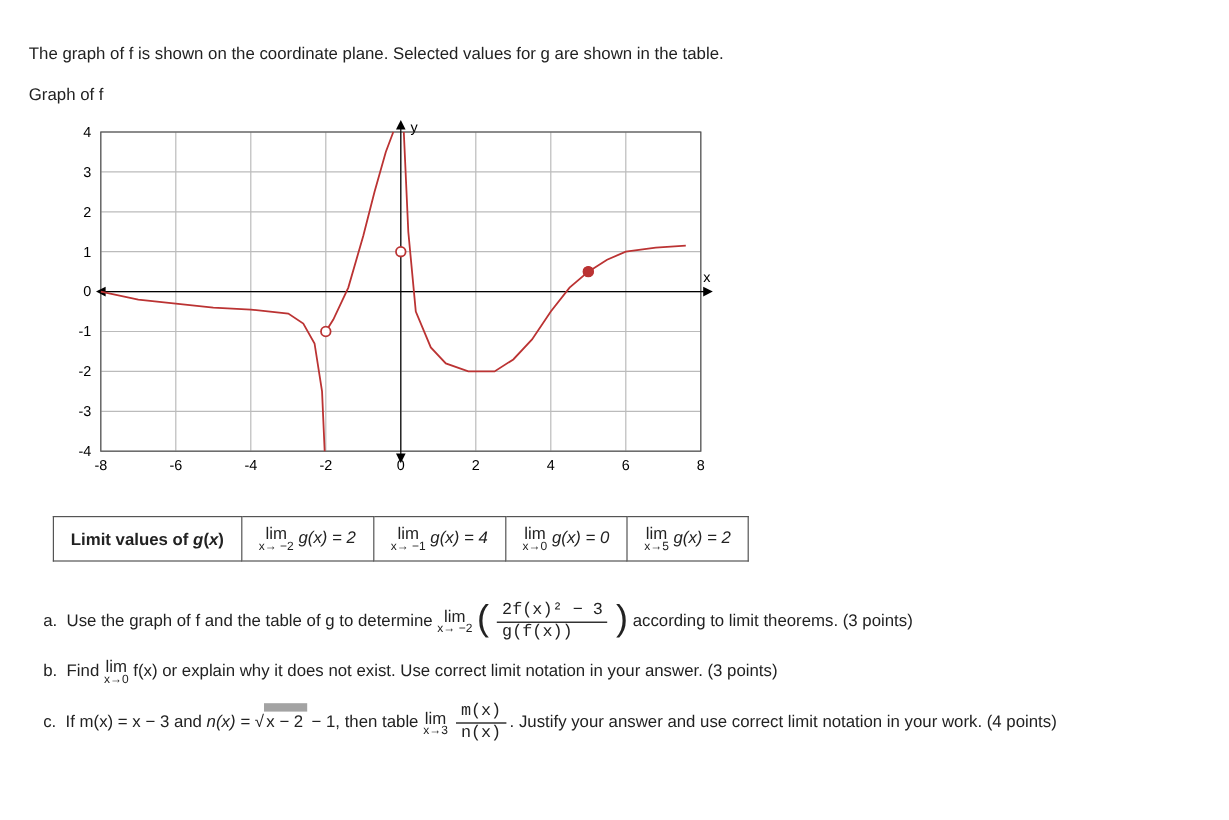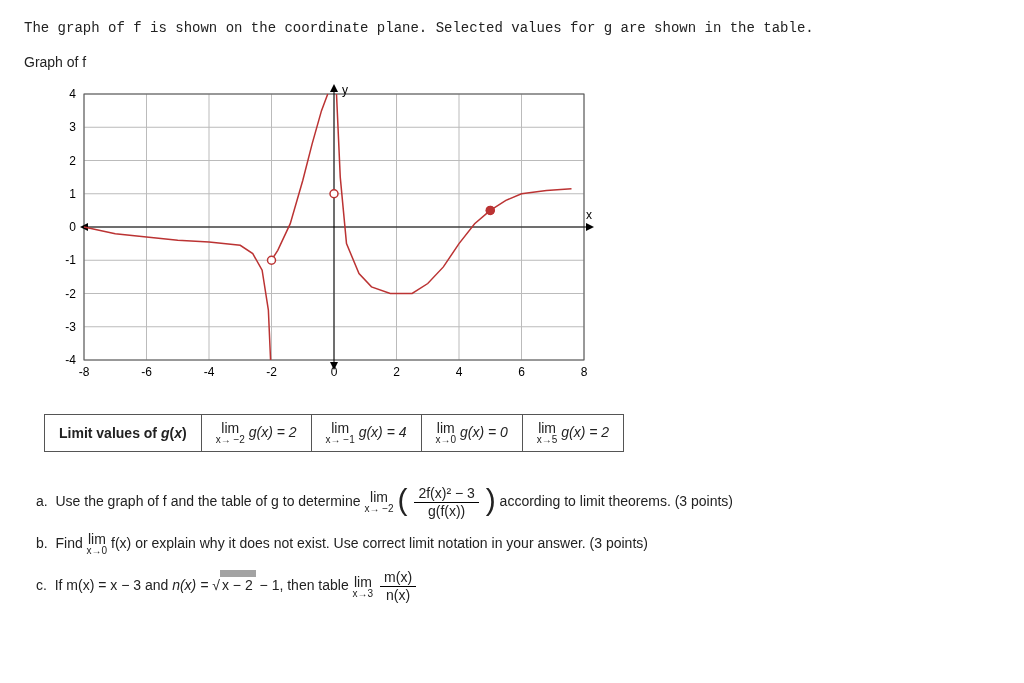--- a/index.html
+++ b/index.html
@@ -4,21 +4,21 @@
 <style>
   * { box-sizing: border-box; }
   body {
     margin: 0;
     padding: 16px 24px;
     font-family: Arial, Helvetica, sans-serif;
     font-size: 14px;
     color: #222;
     background: #fff;
   }
-  .intro { margin: 4px 0 18px 0; font-family: Liberation Mono, monospace; }
+  .intro { margin: 20px 0 18px 0; }
   .graph-title { font-weight: normal; margin: 6px 0 14px 0; }
   .chart-wrap { margin: 0 0 30px 20px; }
   svg.chart { display:block; }
   .axis-line { stroke:#000; stroke-width:1; fill:none; }
   .grid-line { stroke:#bbb; stroke-width:1; fill:none; }
   .curve { stroke:#b33; stroke-width:1.5; fill:none; }
   .tick-label { font-size:12px; fill:#000; }
   .axis-label { font-size:12px; fill:#000; }
   .open-pt { fill:#fff; stroke:#b33; stroke-width:1.5; }
   .closed-pt { fill:#b33; stroke:#b33; stroke-width:1; }
@@ -43,24 +43,24 @@
   .limit-cell { font-size:13px; }
   .lim-stack { display:inline-block; vertical-align:middle; text-align:center; line-height:1; }
   .lim-stack .top { display:block; }
   .lim-stack .bot { display:block; font-size:10px; }
 
   .questions { margin: 8px 12px; font-size:14px; }
   .q { margin: 14px 0; line-height: 1.4; }
   .frac {
     display:inline-block;
     vertical-align:middle;
-    text-align:center;
     font-size:14px;
     line-height:1.05;
     margin: 0 3px;
+    font-family: Liberation Mono, monospace;
   }
   .frac .num { display:block; border-bottom:1px solid #000; padding:0 4px 1px 4px; }
   .frac .den { display:block; padding:1px 4px 0 4px; }
   .paren-big {
     display:inline-block;
     font-size:30px;
     line-height:1;
     vertical-align:middle;
     position:relative;
     top:-2px;
@@ -190,16 +190,16 @@
   <div class="q">
     c.&nbsp;&nbsp;<span>If m(x) = x − 3 and </span>
     <span class="ital">n(x) = </span><span class="sqrt"><span class="radicand">x − 2</span></span><span> − 1</span><span>, then table </span>
     <span class="lim-stack">
       <span class="top">lim</span>
       <span class="bot">x→3</span>
     </span>
     <span class="frac">
       <span class="num">m(x)</span>
       <span class="den">n(x)</span>
-    </span>
+    </span><span>. Justify your answer and use correct limit notation in your work. (4 points)</span>
   </div>
 
 </div>
 
 </body></html>

